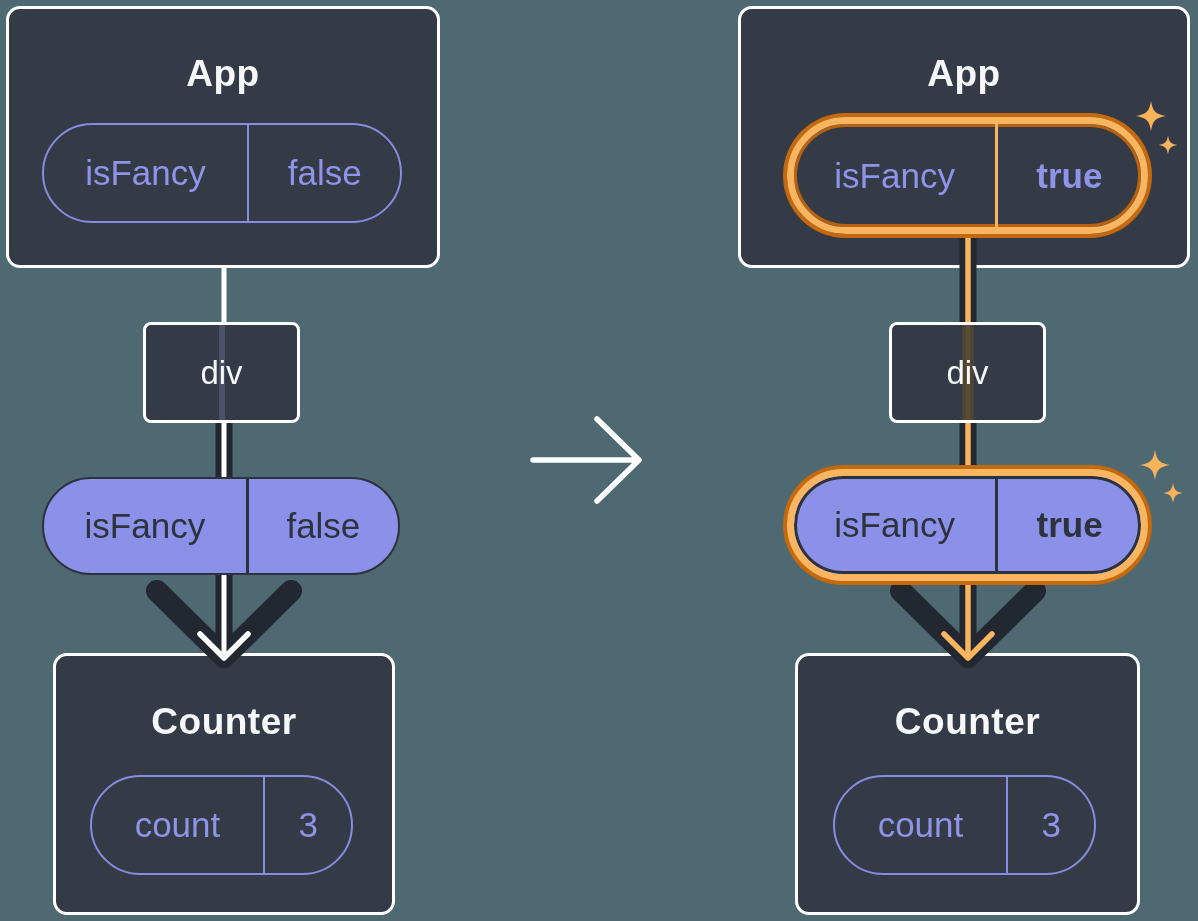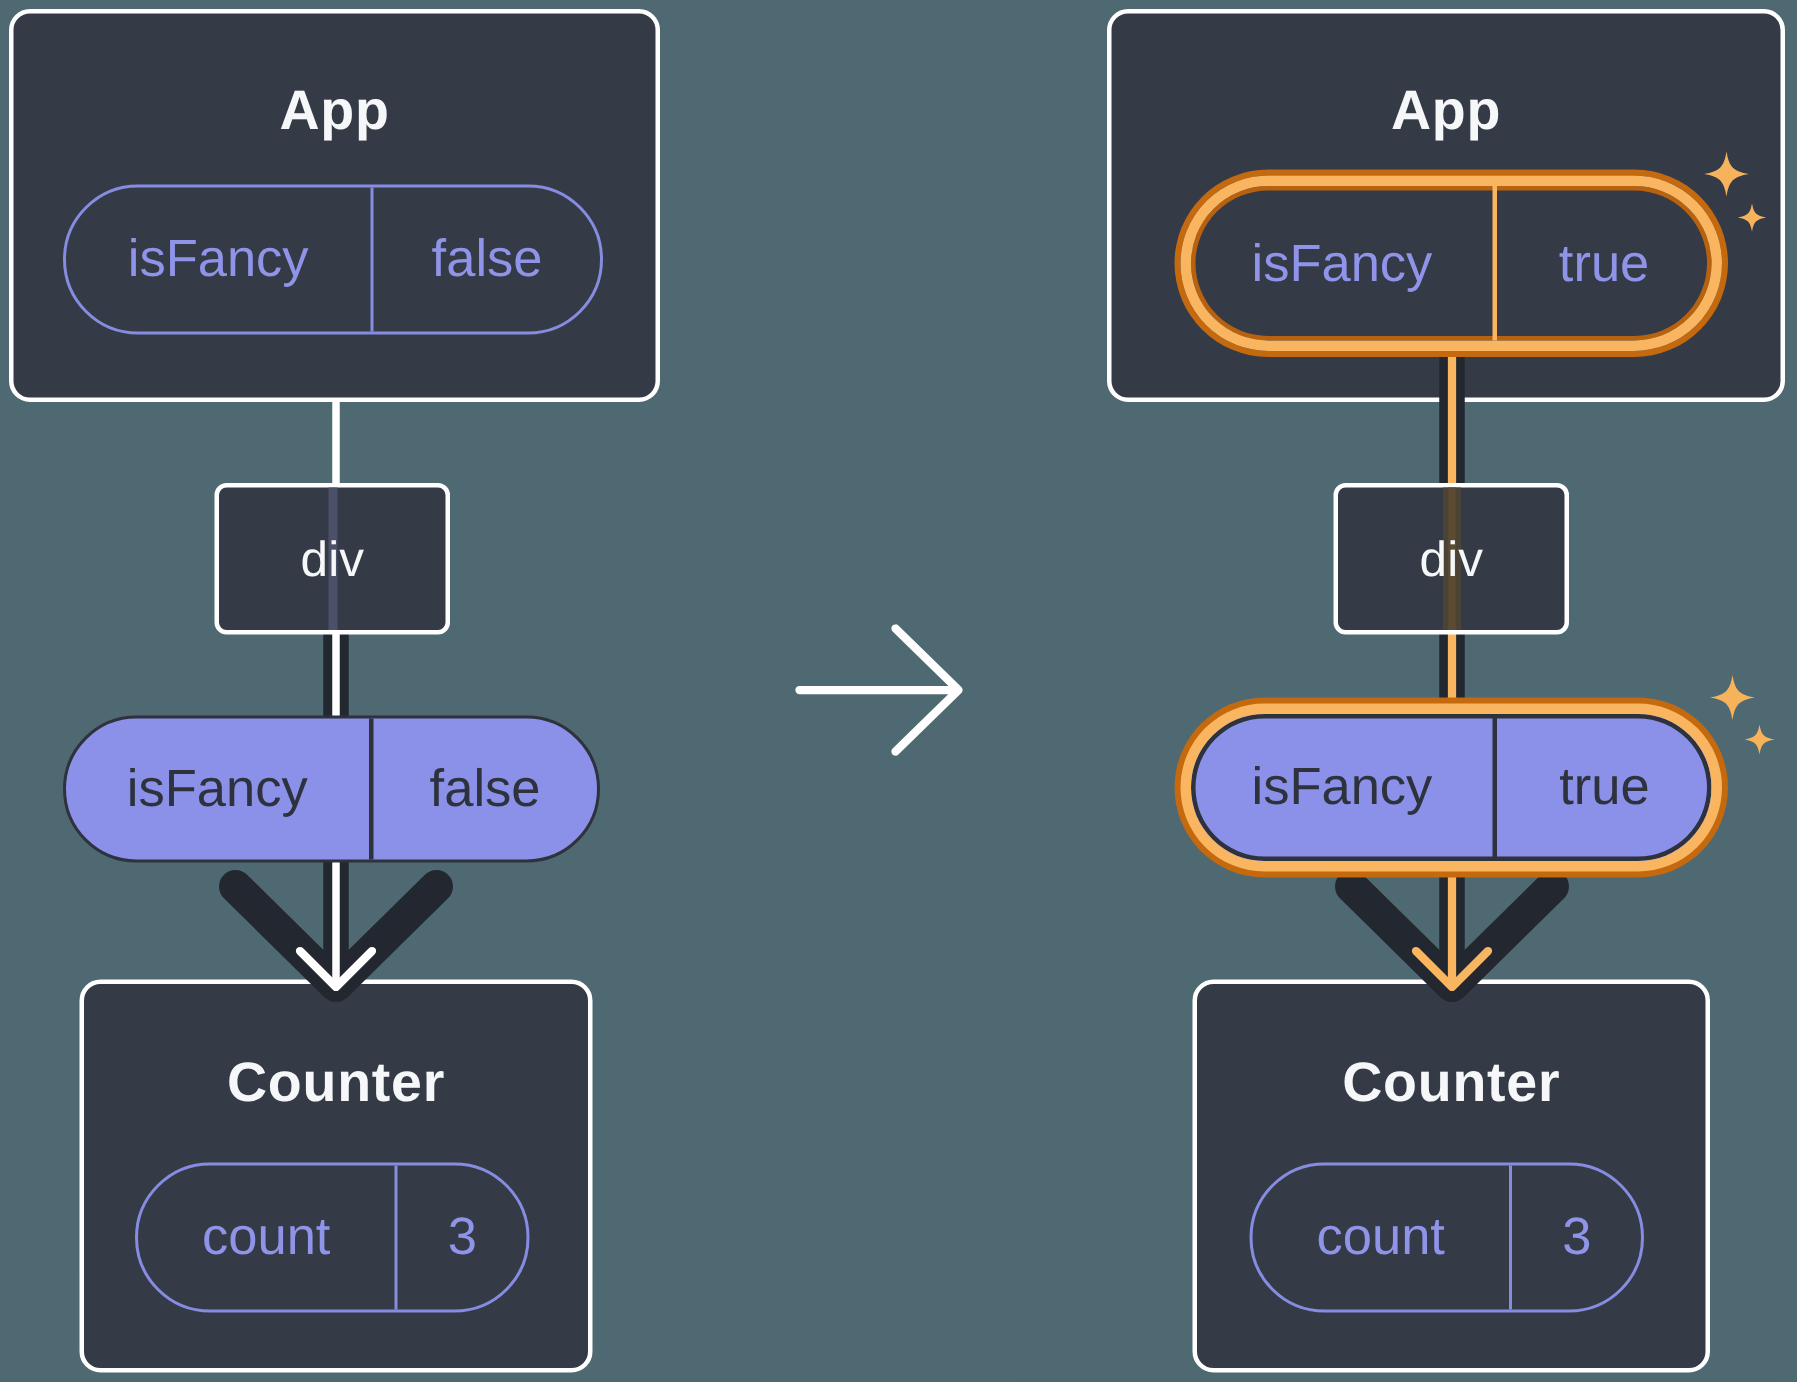--- a/index.html
+++ b/index.html
@@ -77,21 +77,21 @@
   .pill-glow .sep { width: 2.5px; background: #f9b55f; }
 
   .pill-glow-solid {
     border: 7px solid #f9b55f;
     box-shadow: 0 0 0 4px #c4690e, inset 0 0 0 3px #2d323d;
     background: #8b90e8;
     color: #2d323d;
   }
   .pill-glow-solid .sep { width: 3px; background: #2d323d; }
 
-  .bold { font-weight: 400; }
+  .bold { font-weight: 700; }
 
   svg.layer { position: absolute; inset: 0; z-index: 2; pointer-events: none; }
   svg.layer-top { z-index: 7; }
 </style>
 </head>
 <body>
 
 <div class="canvas">
 
   <svg class="layer" viewBox="0 0 1198 921">

